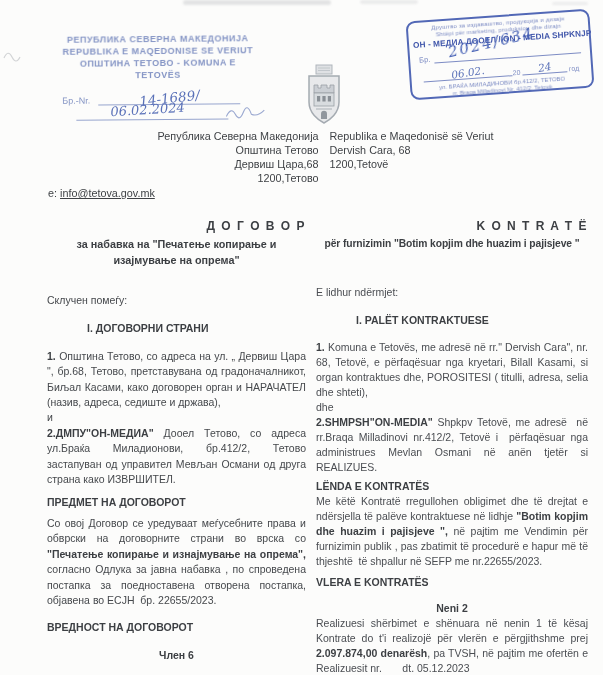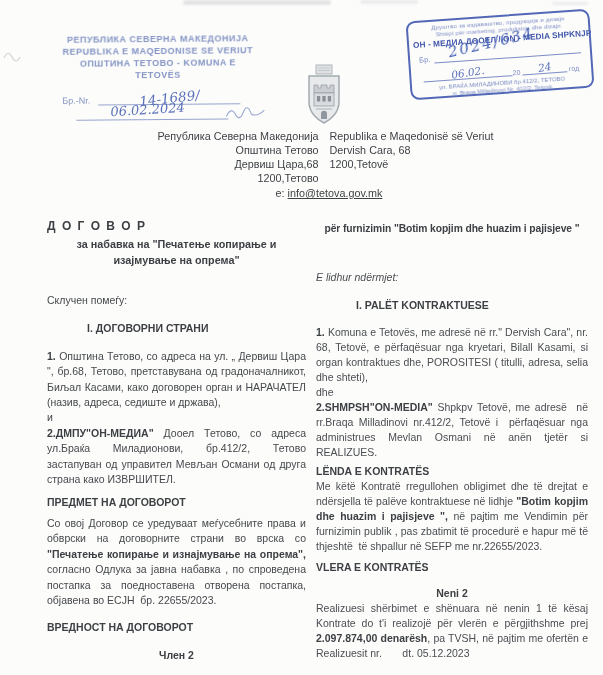--- a/index.html
+++ b/index.html
@@ -47,32 +47,32 @@
   .sr-date .u1{flex:2;}
   .sr-date .u2{flex:1;margin:0 2px;}
   .sr-date .hand{font-size:10.5px;display:inline-block;transform:rotate(-5deg);}
   .sr-addr{font-size:6px;line-height:7px;margin-top:3px;filter:blur(.4px);white-space:nowrap;}
 
   
   .header-block{position:absolute;top:129px;left:0;right:0;display:flex;justify-content:center;
     gap:11px;padding-left:48px;font-size:10.8px;line-height:14px;color:#3f4246;}
   .addr-mk{text-align:right;}
   .addr-al{text-align:left;}
-  .email-row{position:absolute;top:187px;left:55px;right:0;text-align:center;font-size:10.8px;color:#3f4246;}
+  .email-row{position:absolute;top:187px;left:48px;right:0;text-align:left;font-size:10.8px;color:#3f4246;}
   .email-link{color:#3f4246;text-decoration:underline;text-underline-offset:1px;cursor:pointer;}
 
   
   .main{position:absolute;top:219px;left:47px;width:541px;display:flex;gap:10px;}
   .col{width:259px;font-size:10.5px;line-height:15.4px;color:#45484c;}
   .col-al{width:272px;line-height:15px;color:#4a4d52;}
-  .doc-title{font-weight:bold;font-size:12px;letter-spacing:1.5px;text-align:left;line-height:15px;color:#3c3f43;}
+  .doc-title{font-weight:bold;font-size:12px;letter-spacing:1.5px;text-align:right;line-height:15px;color:#3c3f43;}
   .subtitle{font-weight:bold;font-size:10.8px;text-align:center;white-space:pre-line;line-height:16px;margin-top:2px;color:#3c3f43;}
   .col-al .subtitle{white-space:nowrap;font-size:10.3px;letter-spacing:-.1px;}
   .b-intro{margin-top:25px;}
-  .col-al .b-intro{margin-top:33px;font-style:italic;}
+  .col-al .b-intro{margin-top:33px;}
   .b-h{font-weight:bold;color:#3c3f43;}
   .b-h1{margin-top:13px;padding-left:40px;}
   .b-p{text-align:justify;white-space:pre-wrap;}
   .bold{font-weight:bold;color:#3c3f43;}
   .b-p1{margin-top:12px;}
   .b-h2{margin-top:8px;}
   .col-al .b-h2{margin-top:4px;}
   .b-a{font-weight:bold;text-align:center;color:#3c3f43;}
   .b-a1{margin-top:10px;}
   .col-al .b-a1{margin-top:10px;}
@@ -175,25 +175,26 @@
       <div class="subtitle">за набавка на "Печатење копирање и
 изајмување  на опрема"</div>
       <div class="b-intro">Склучен помеѓу:</div>
       <div class="b-h b-h1">I. ДОГОВОРНИ СТРАНИ</div>
       <div class="b-p b-p1"><span class="bold">1.</span><span> Општина Тетово, со адреса на ул. „ Дервиш Цара ", бр.68, Тетово, претставувана од градоначалникот, Биљал Касами, како договорен орган и НАРАЧАТЕЛ (назив, адреса, седиште и држава),
 и
 </span><span class="bold">2.ДМПУ"ОН-МЕДИА"</span><span> Дооел Тетово, со адреса ул.Браќа Миладионови, бр.412/2, Тетово  застапуван од управител Мевљан Османи од друга страна како ИЗВРШИТЕЛ.</span></div>
       <div class="b-h b-h2">ПРЕДМЕТ НА ДОГОВОРОТ</div>
       <div class="b-p b-p2"><span>Со овој Договор се уредуваат меѓусебните права и обврски на договорните страни во врска со </span><span class="bold">"Печатење копирање и изнајмување на опрема",</span><span> согласно Одлука за јавна набавка , по спроведена постапка за поедноставена отворена постапка, објавена во ЕСЈН  бр. 22655/2023.</span></div>
       <div class="b-h b-h3">ВРЕДНОСТ  НА ДОГОВОРОТ</div>
-      <div class="b-a b-a2">Член 2</div>
+      <div class="b-a b-a2">Член 6</div>
 
     </div>
 
     <div class="col col-al">
+      <div class="doc-title">K O N T R A T Ë</div>
       <div class="subtitle">për furnizimin "Botim kopjim dhe huazim i pajisjeve "</div>
       <div class="b-intro">E lidhur  ndërmjet:</div>
       <div class="b-h b-h1">I. PALËT  KONTRAKTUESE</div>
       <div class="b-p b-p1"><span class="bold">1.</span><span> Komuna e Tetovës, me adresë në rr." Dervish Cara", nr. 68, Tetovë, e përfaqësuar nga kryetari, Bilall Kasami, si organ kontraktues dhe, POROSITESI ( titulli, adresa, selia dhe shteti),
 dhe
 </span><span class="bold">2.SHMPSH"ON-MEDIA"</span><span> Shpkpv Tetovë, me adresë  në rr.Braqa Milladinovi nr.412/2, Tetovë i  përfaqësuar nga administrues Mevlan Osmani në anën tjetër si REALIZUES.</span></div>
       <div class="b-h b-h2">LËNDA E KONTRATËS</div>
       <div class="b-p b-p2"><span>Me këtë Kontratë rregullohen obligimet dhe të drejtat e ndërsjella të palëve kontraktuese në lidhje </span><span class="bold">"Botim kopjim dhe huazim i pajisjeve ",</span><span> në pajtim me Vendimin për furnizimin publik , pas zbatimit të procedurë e hapur më të thjeshtë  të shpallur në SEFP me nr.22655/2023.</span></div>
       <div class="b-h b-h3">VLERA E KONTRATËS</div>
       <div class="b-a b-a2">Neni 2</div>

